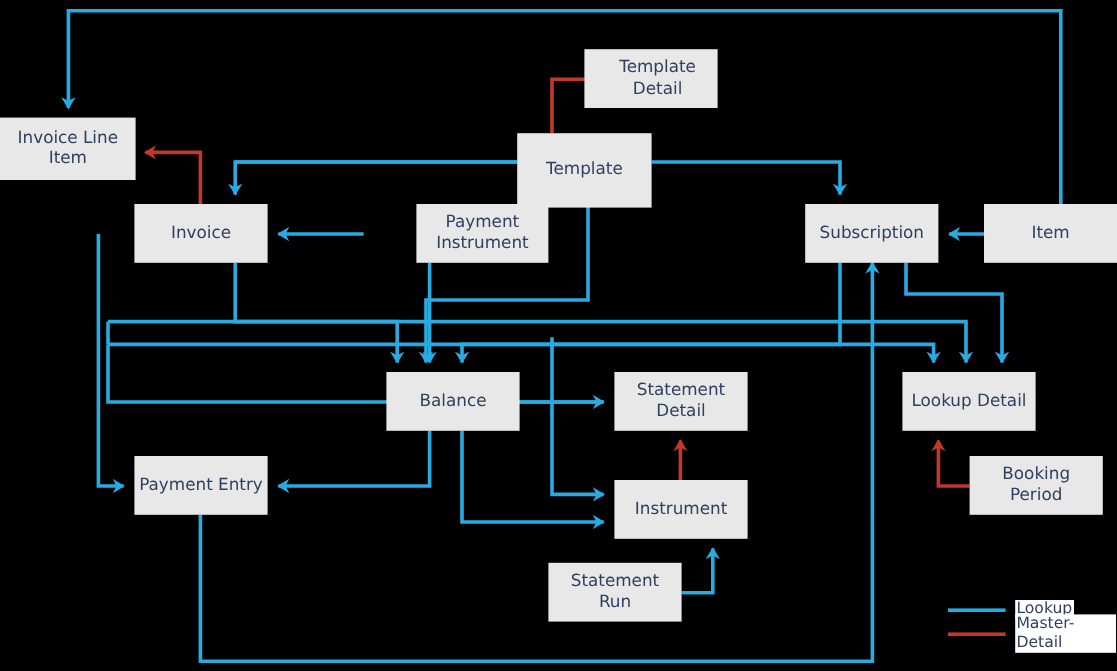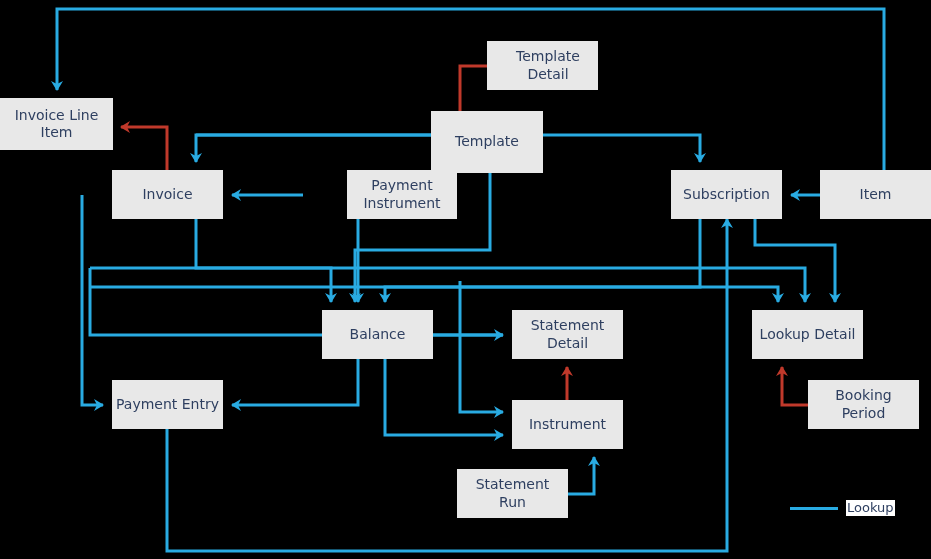--- a/index.html
+++ b/index.html
@@ -176,15 +176,19 @@
   </div>
   <div class="node" style="left:457px;top:469px;width:111px;height:49px;">
     <span>Statement Run</span>
   </div>
 
   <div class="legend">
     <div class="legend-row">
       <span class="legend-swatch" style="background:#29abe2;"></span>
       <span class="legend-label">Lookup</span>
     </div>
+    <div class="legend-row">
+      <span class="legend-swatch" style="background:#c0392b;"></span>
+      <span class="legend-label">Master-Detail</span>
+    </div>
   </div>
 
 </div>
 
 </body></html>

